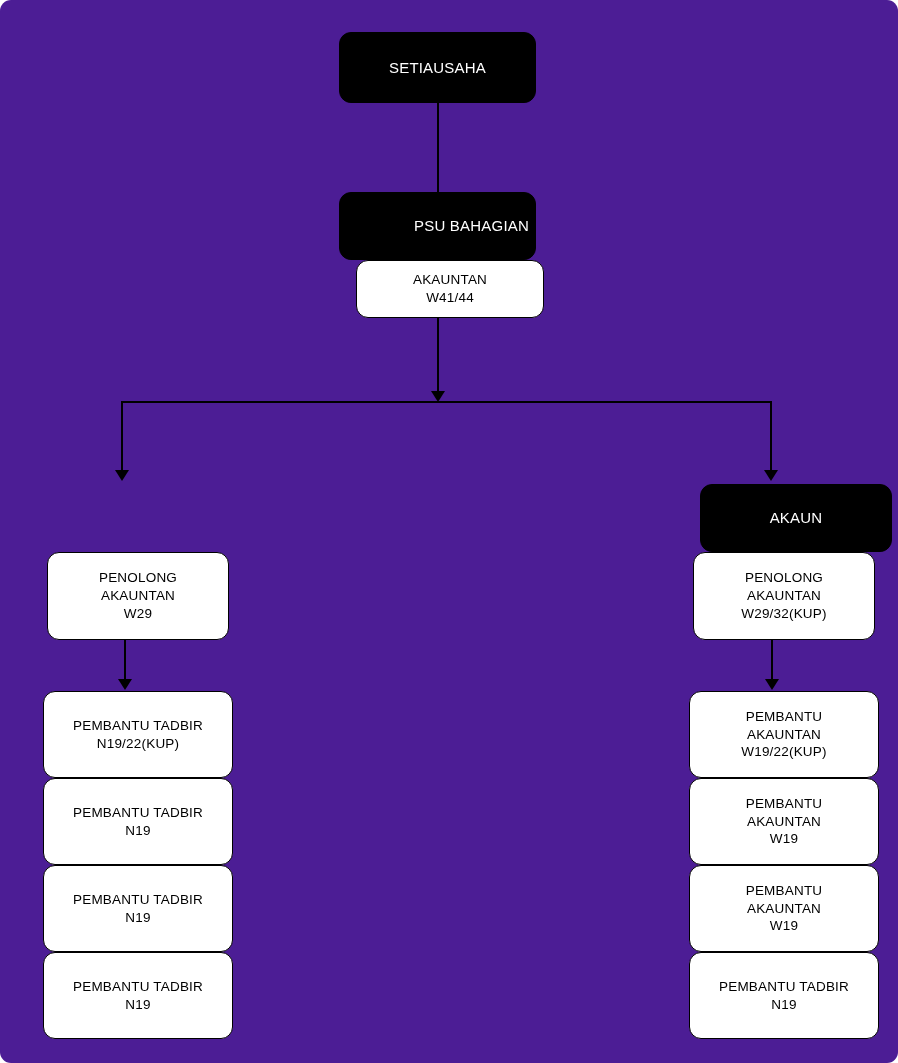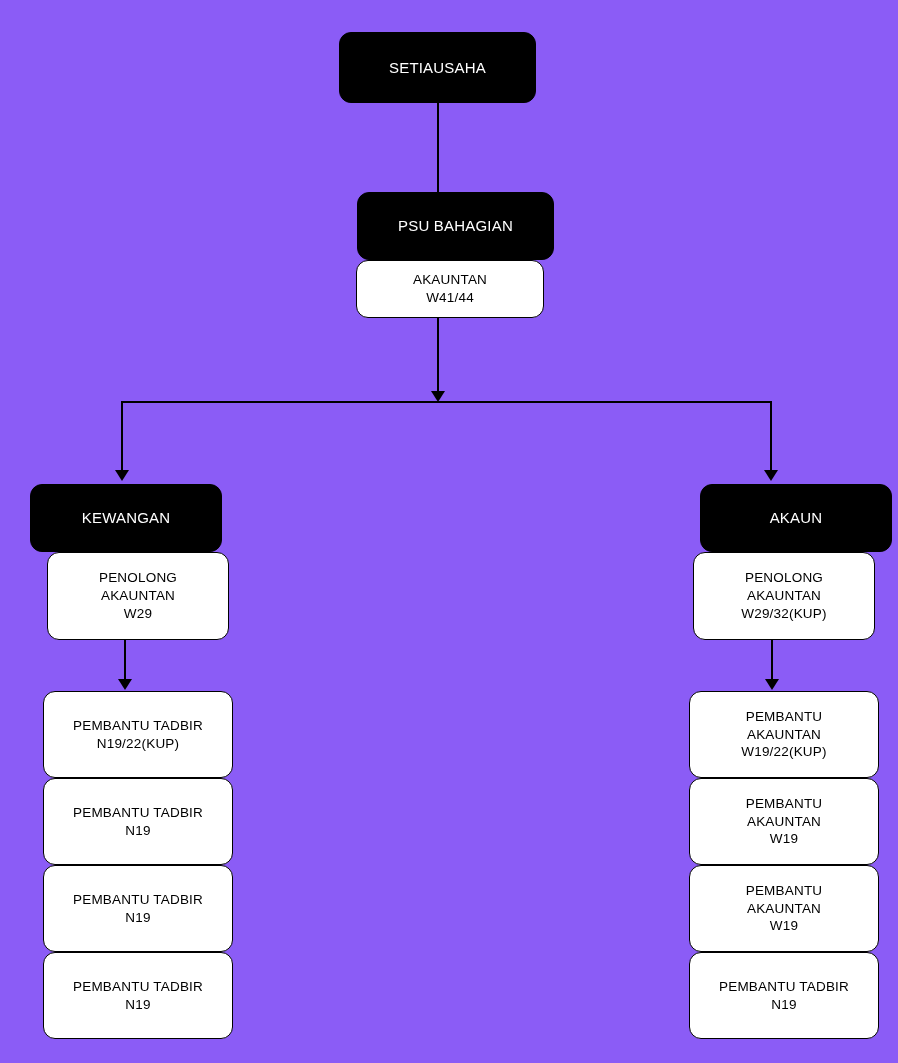--- a/index.html
+++ b/index.html
@@ -8,22 +8,23 @@
     background: #ffffff;
   }
   body {
     font-family: "Liberation Sans", sans-serif;
     -webkit-font-smoothing: antialiased;
   }
   #chart-root {
     position: relative;
     width: 898px;
     height: 1063px;
-    background: #8b5cf6;
+    background: #4c1d95;
     overflow: hidden;
+    border-radius: 11px;
   }
   .node {
     position: absolute;
     box-sizing: border-box;
     display: flex;
     align-items: center;
     justify-content: center;
     text-align: center;
     line-height: 1.32;
     letter-spacing: 0.2px;
@@ -66,43 +67,40 @@
 <body>
 
 <div id="chart-root">
 
   <div class="node node-head" style="left:339px; top:32px; width:197px; height:71px;">
     <span class="node-inner">SETIAUSAHA</span>
   </div>
 
   <div class="connector v-line" style="left:437px; top:103px; height:89px;"></div>
 
-  <div class="node node-head" style="left:357px; top:192px; width:197px; height:68px;">
+  <div class="node node-head" style="left:339px; top:192px; width:197px; height:68px;justify-content:flex-end;">
     <span class="node-inner">PSU BAHAGIAN</span>
   </div>
 
   <div class="node node-box" style="left:344px; top:260px; width:188px; height:58px;">
     <span class="node-inner">AKAUNTAN
 W41/44</span>
   </div>
 
   <div class="connector v-line" style="left:437px; top:318px; height:76px;"></div>
   <div class="arrow-down" style="left:431px; top:391px;"></div>
 
   <div class="connector h-line" style="left:121px; top:401px; width:650px;"></div>
 
   <div class="connector v-line" style="left:121px; top:401px; height:72px;"></div>
   <div class="arrow-down" style="left:115px; top:470px;"></div>
 
   <div class="connector v-line" style="left:770px; top:401px; height:72px;"></div>
   <div class="arrow-down" style="left:764px; top:470px;"></div>
 
-  <div class="node node-head" style="left:30px; top:484px; width:192px; height:68px;">
-    <span class="node-inner">KEWANGAN</span>
-  </div>
 
   <div class="node node-box" style="left:35px; top:552px; width:182px; height:88px;">
     <span class="node-inner">PENOLONG
 AKAUNTAN
 W29</span>
   </div>
 
   <div class="connector v-line" style="left:124px; top:640px; height:42px;"></div>
   <div class="arrow-down" style="left:118px; top:679px;"></div>
 

